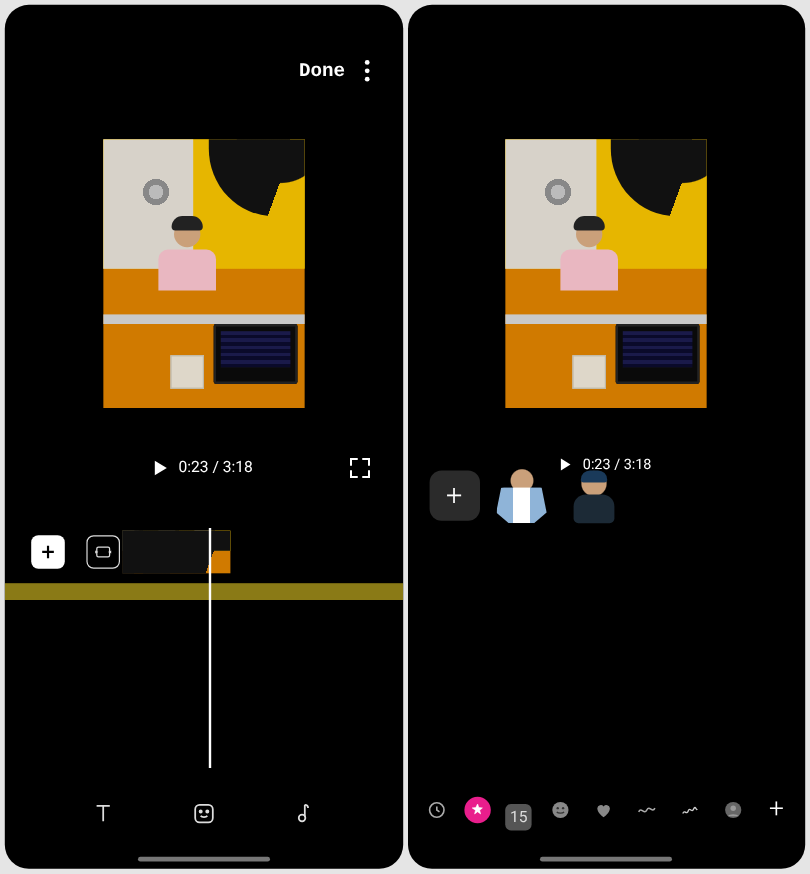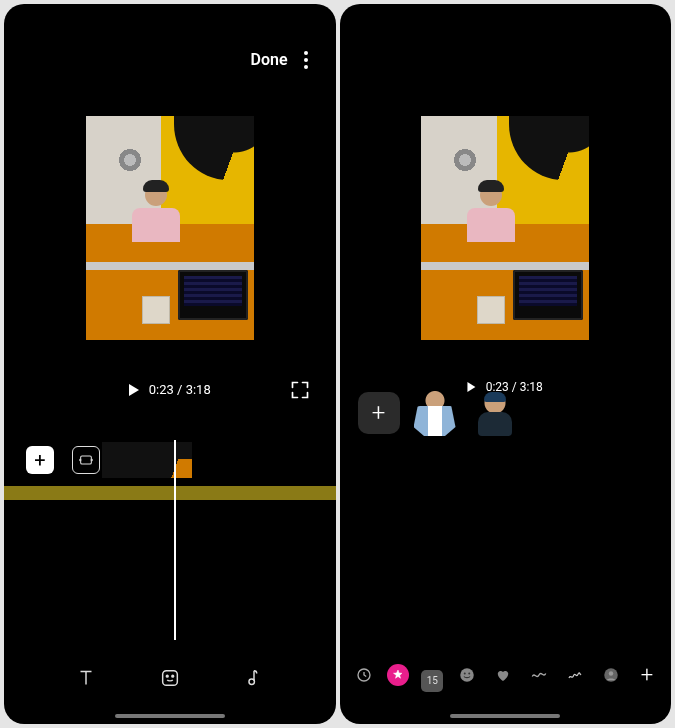--- a/index.html
+++ b/index.html
@@ -28,21 +28,21 @@
     left: 0; right: 0;
     display: flex;
     justify-content: flex-end;
     align-items: center;
     gap: 16px;
     padding-right: 28px;
     color: #fff;
     font-weight: 600;
     font-size: 16px;
   }
-  .done-btn { cursor: pointer; }
+  .done-btn { cursor: pointer; font-family: Liberation Mono, monospace; }
   .more-dots {
     display: flex; flex-direction: column; gap: 3px;
   }
   .more-dots span {
     width: 4px; height: 4px; background: #fff; border-radius: 50%;
   }
   
   .preview {
     position: absolute;
     top: 112px; left: 50%;
@@ -169,21 +169,21 @@
     display:flex; align-items:center; justify-content:space-between;
   }
   .cat {
     width:24px; height:24px; border-radius:50%;
     display:flex;align-items:center;justify-content:center;
     color:#aaa; font-size:14px;
   }
   .cat svg{width:18px;height:18px;}
   .cat.pink{ background:#e91e8c; width:22px;height:22px;}
   .cat.pink svg{stroke:#fff;fill:#fff;width:12px;height:12px;}
-  .cat.grey-sq{ background:#555; border-radius:5px; width:22px;height:22px; font-size:10px; color:#ddd; flex-direction:column; line-height:1;margin-top:13px;}
+  .cat.grey-sq{ background:#555; border-radius:5px; width:22px;height:22px; font-size:13px; color:#ddd; flex-direction:column; line-height:1;margin-top:13px;}
   .cat.plus{ color:#fff; font-size:22px; font-weight:300;}
 </style>
 </head>
 <body>
 
 <div class="panel">
   <div class="topbar">
     <div class="done-btn">Done</div>
     <div class="more-dots">
       <span></span>

